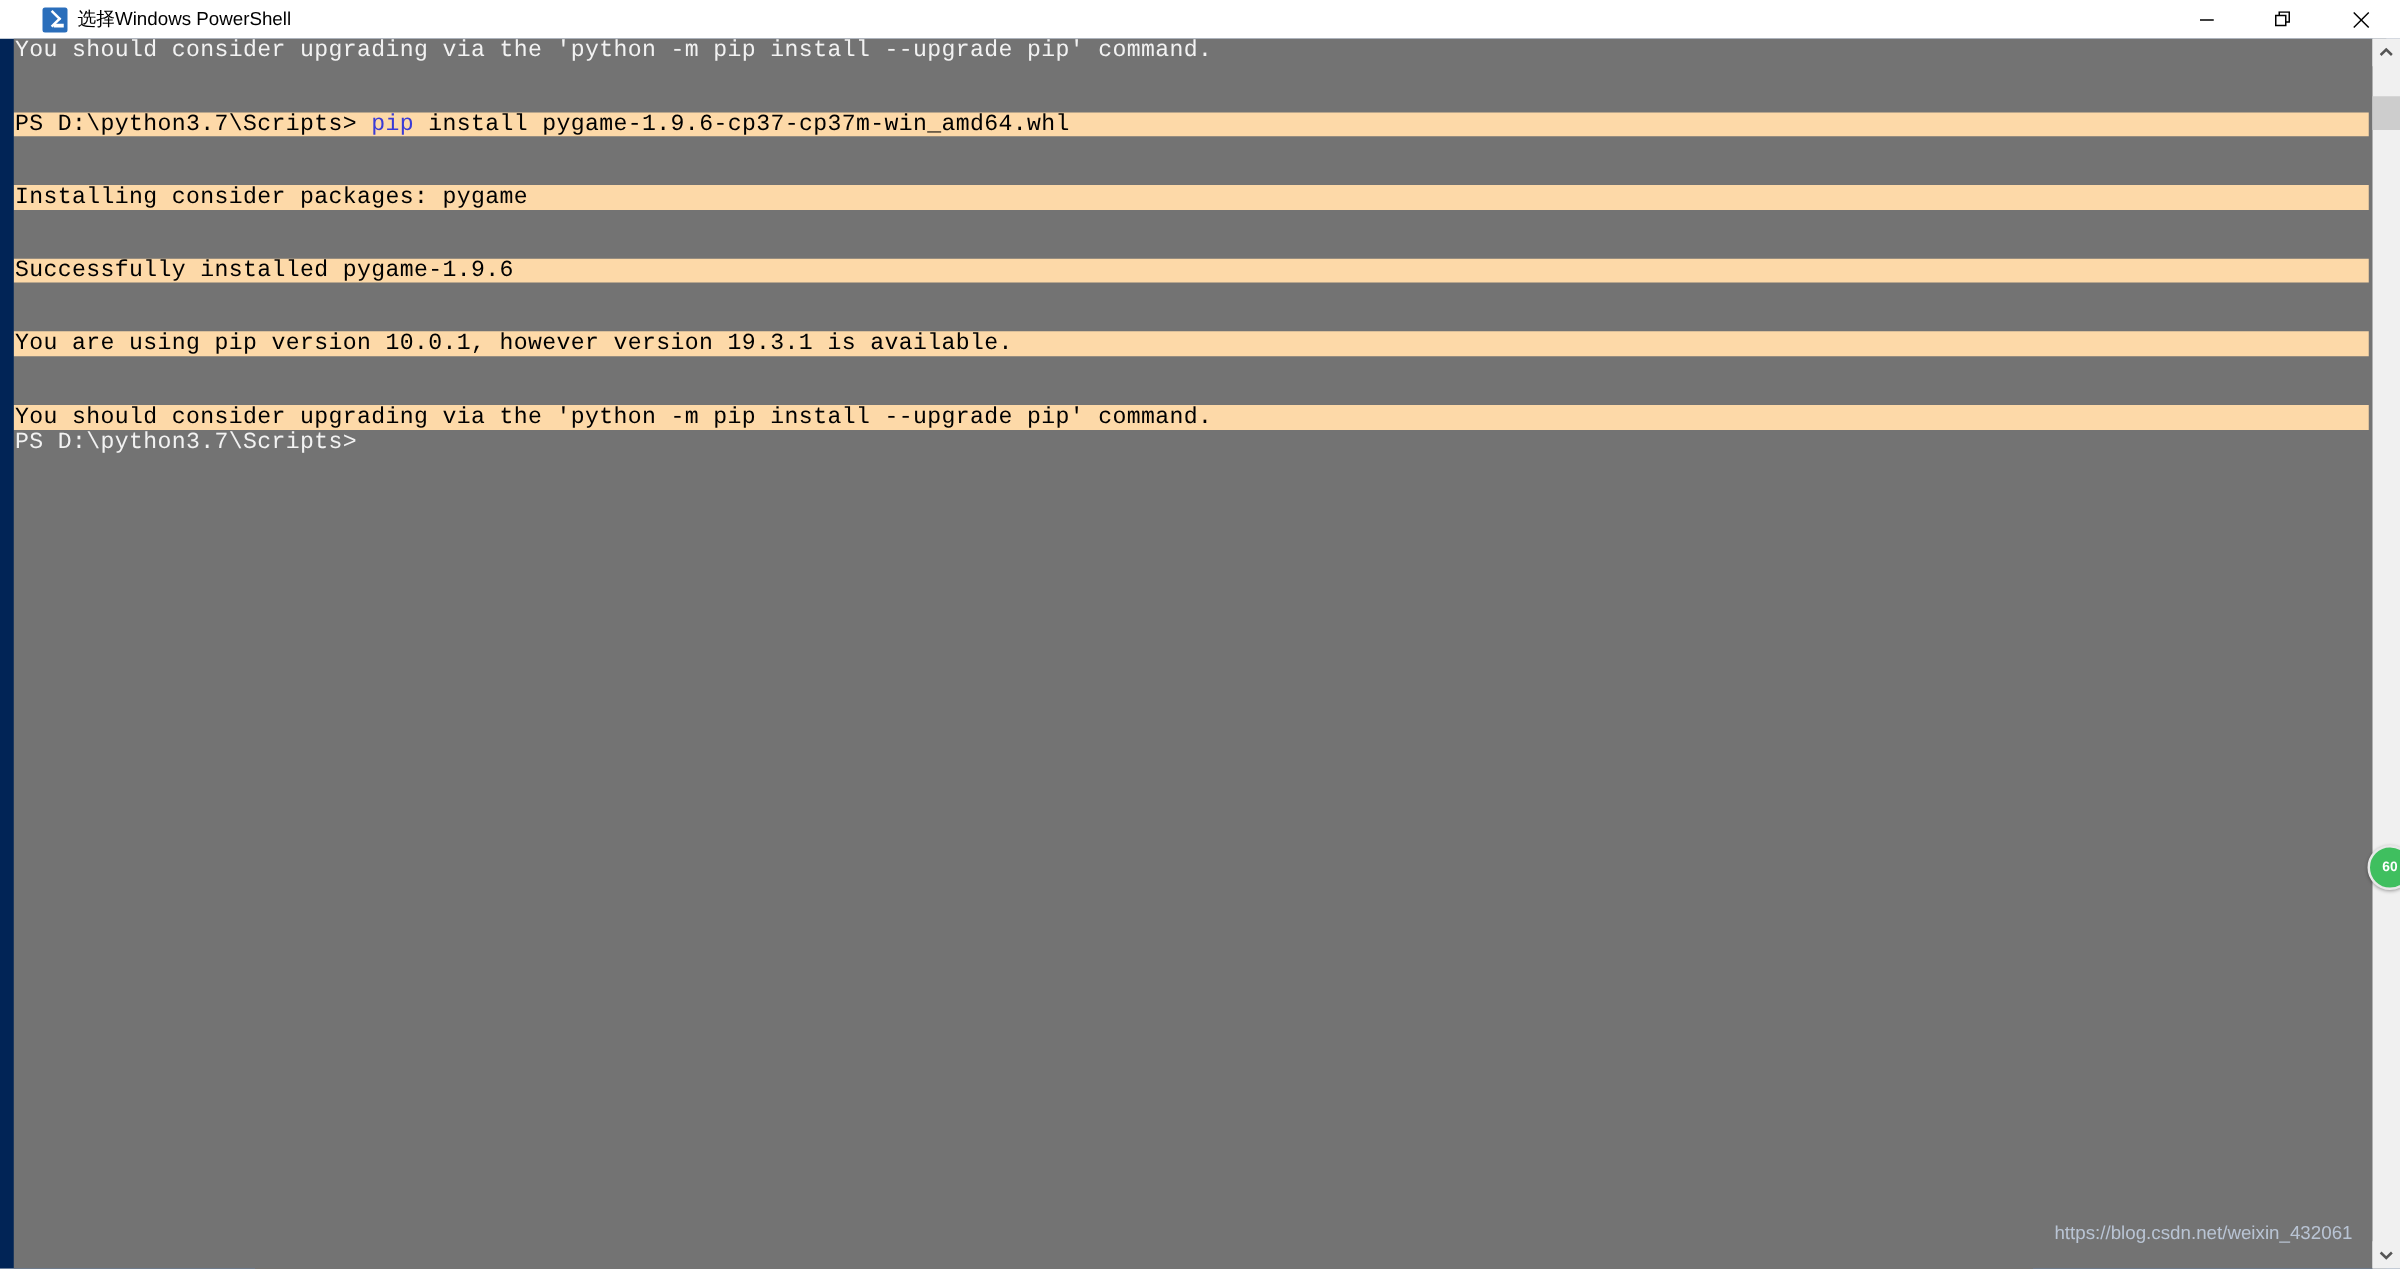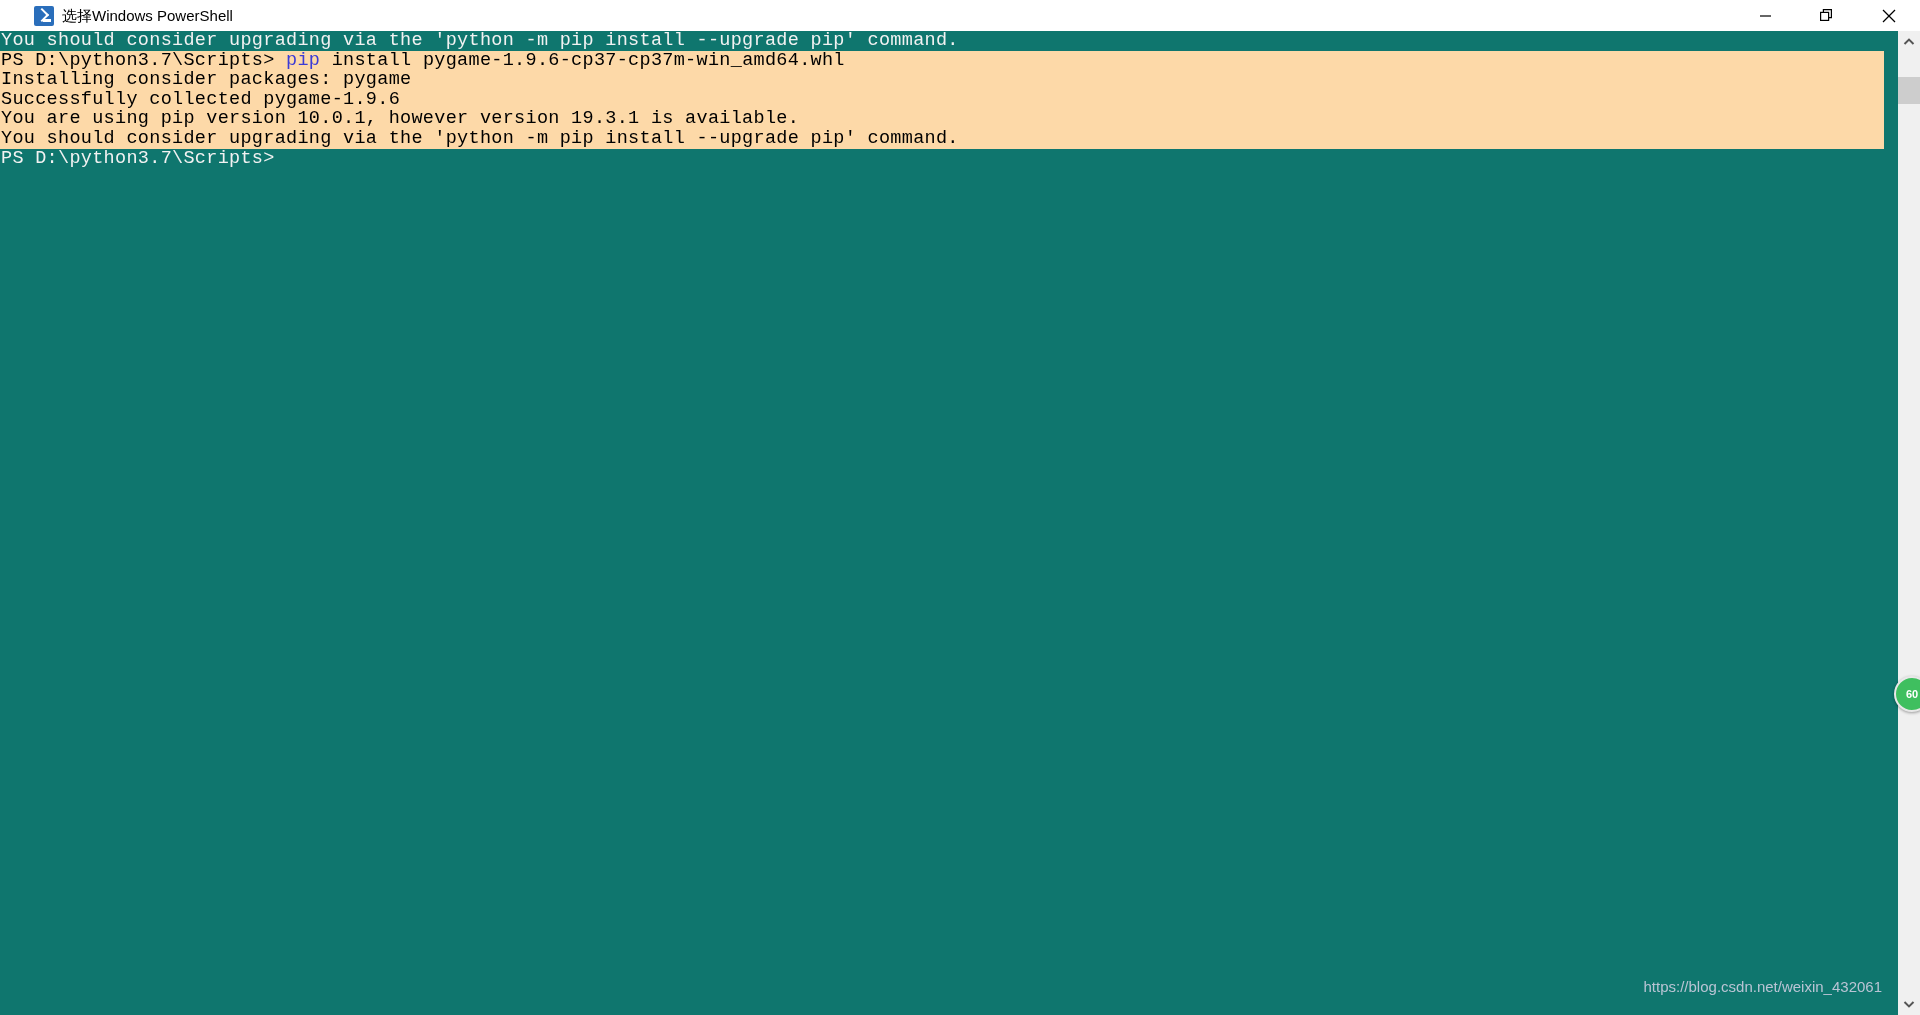--- a/index.html
+++ b/index.html
@@ -87,25 +87,25 @@
     display: flex;
     align-items: center;
     justify-content: center;
     background: transparent;
   }
   .win-btn svg { display: block; }
 
   
   .console {
     position: absolute;
-    left: 0;
+    left: 11px;
     top: 31px;
     width: 1898px;
     height: 984px;
-    background: #0f766e;
+    background: #737373;
     overflow: hidden;
   }
   .console-inner {
     position: relative;
     padding: 0;
   }
   .line {
     font-family: "Liberation Mono", "DejaVu Sans Mono", monospace;
     font-size: 18.5px;
     line-height: 19.6px;
@@ -113,20 +113,21 @@
     white-space: pre;
     color: #f2f2f2;
     letter-spacing: 0.30px;
     padding-left: 1px;
     box-sizing: border-box;
   }
   .line.sel {
     background: #fdd9a8;
     color: #000000;
     width: 1884px;
+    margin-top: 39px;
   }
   .line .tok-blue { color: #3b3bd6; }
   .line.plain { background: transparent; }
 
   
   .scrollbar {
     position: absolute;
     right: 0;
     top: 31px;
     width: 22px;
@@ -222,21 +223,21 @@
         </svg>
       </div>
     </div>
   </div>
 
   <div class="console">
     <div class="console-inner" id="console-lines">
         <div class="line plain"><span>You should consider upgrading via the 'python -m pip install --upgrade pip' command.</span></div>
         <div class="line sel"><span>PS D:\python3.7\Scripts&gt; </span><span class="tok-blue">pip</span><span> install pygame-1.9.6-cp37-cp37m-win_amd64.whl</span></div>
         <div class="line sel"><span>Installing consider packages: pygame</span></div>
-        <div class="line sel"><span>Successfully collected pygame-1.9.6</span></div>
+        <div class="line sel"><span>Successfully installed pygame-1.9.6</span></div>
         <div class="line sel"><span>You are using pip version 10.0.1, however version 19.3.1 is available.</span></div>
         <div class="line sel"><span>You should consider upgrading via the 'python -m pip install --upgrade pip' command.</span></div>
         <div class="line plain"><span>PS D:\python3.7\Scripts&gt;</span></div>
       </div>
   </div>
 
   <div class="scrollbar">
     <div class="sb-btn">
       <svg width="12" height="8" viewBox="0 0 12 8">
         <polyline points="1.5,6 6,1.6 10.5,6" fill="none" stroke="#555555" stroke-width="2"></polyline>

